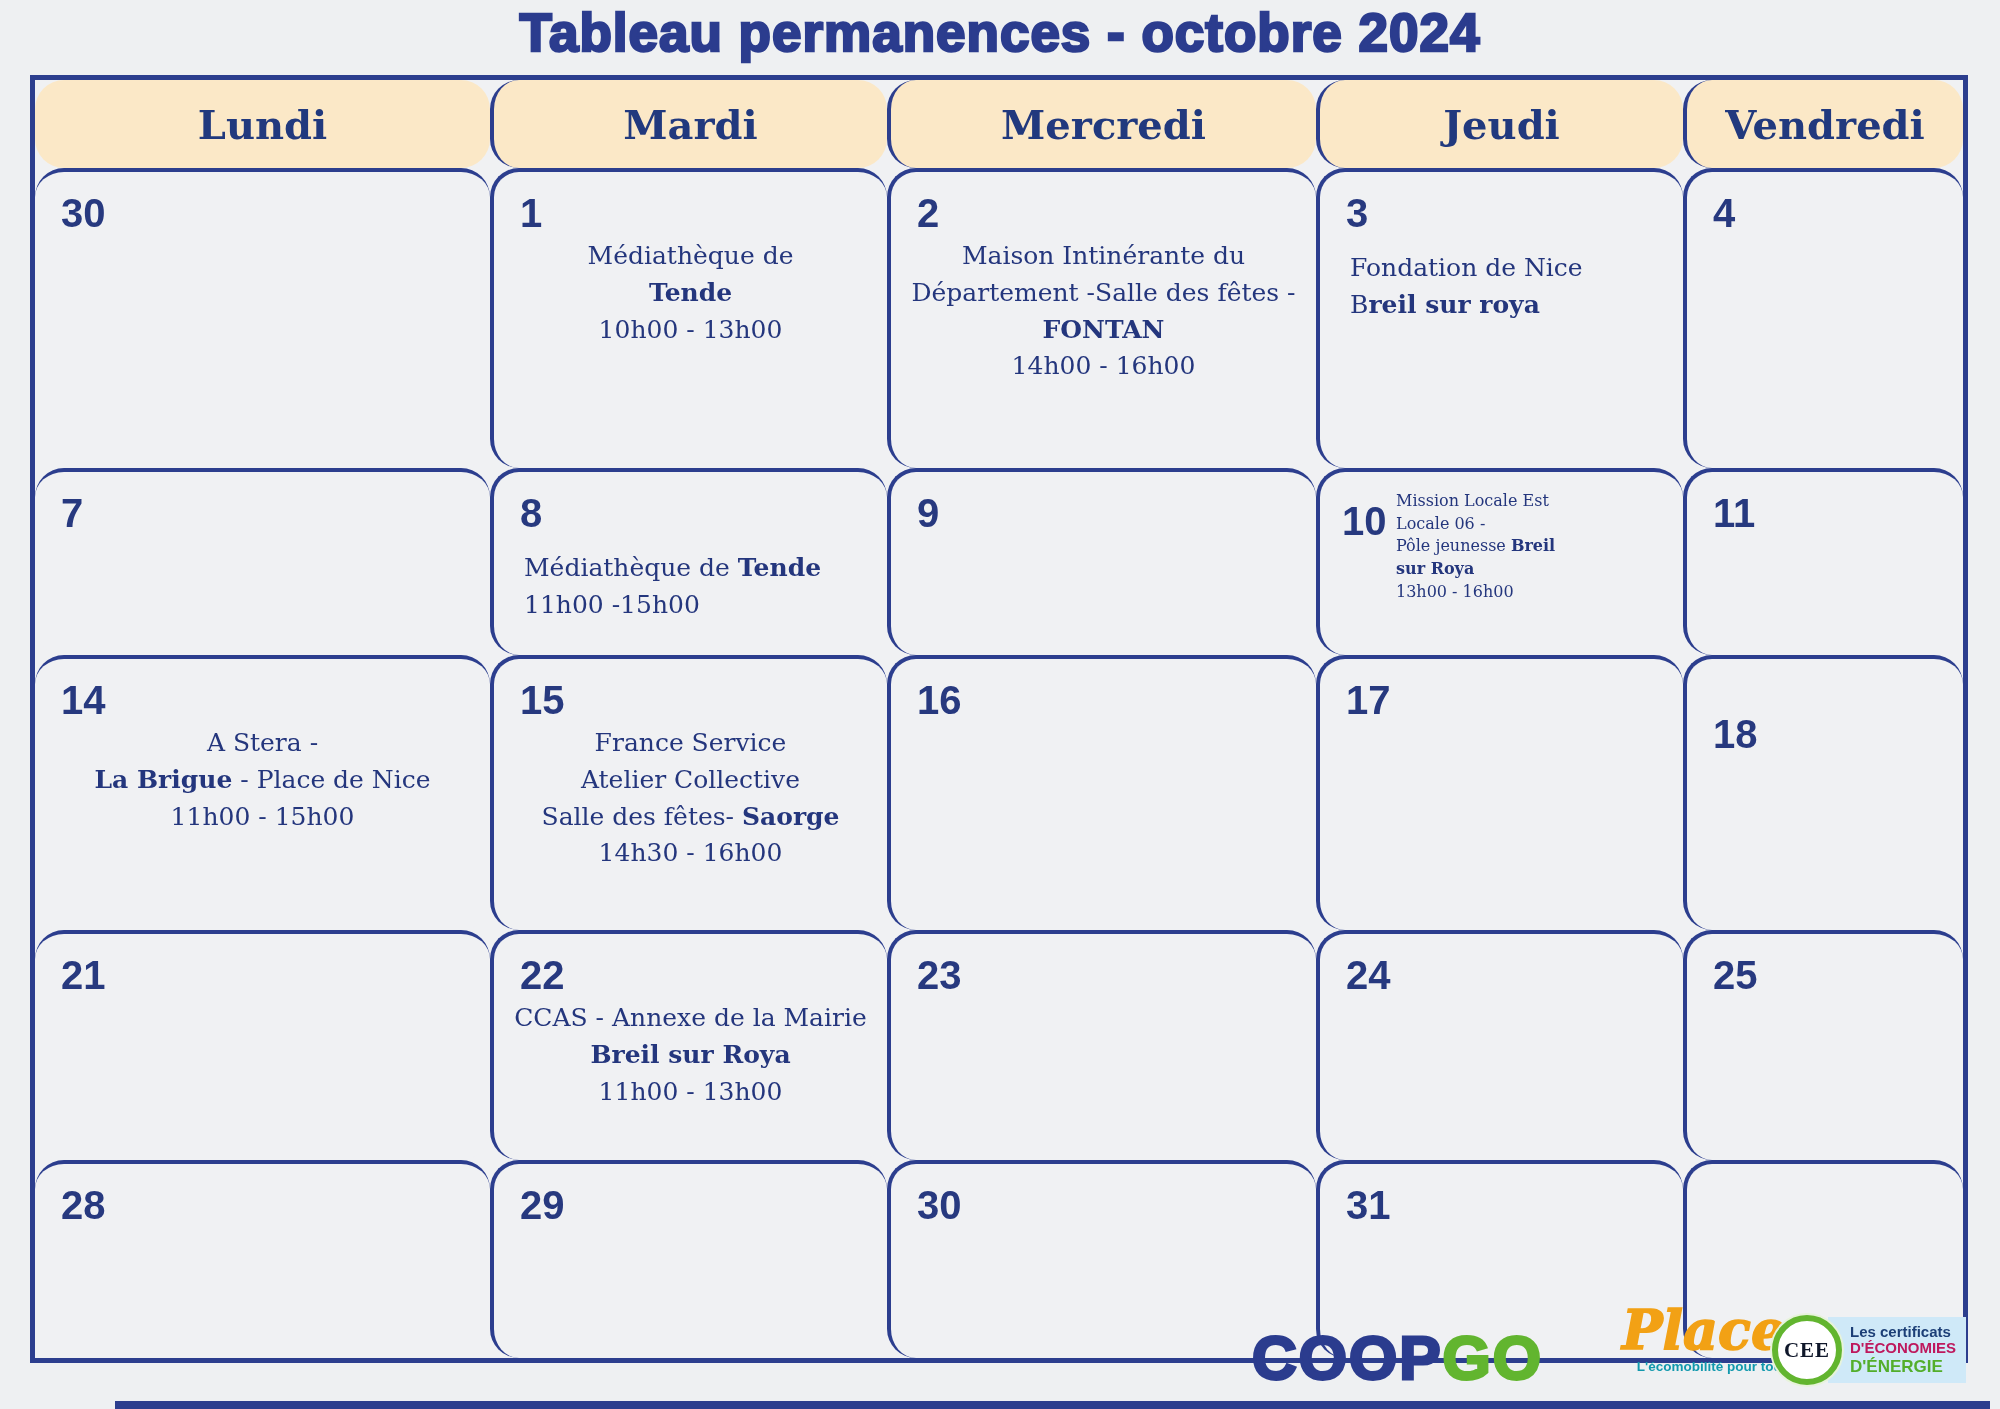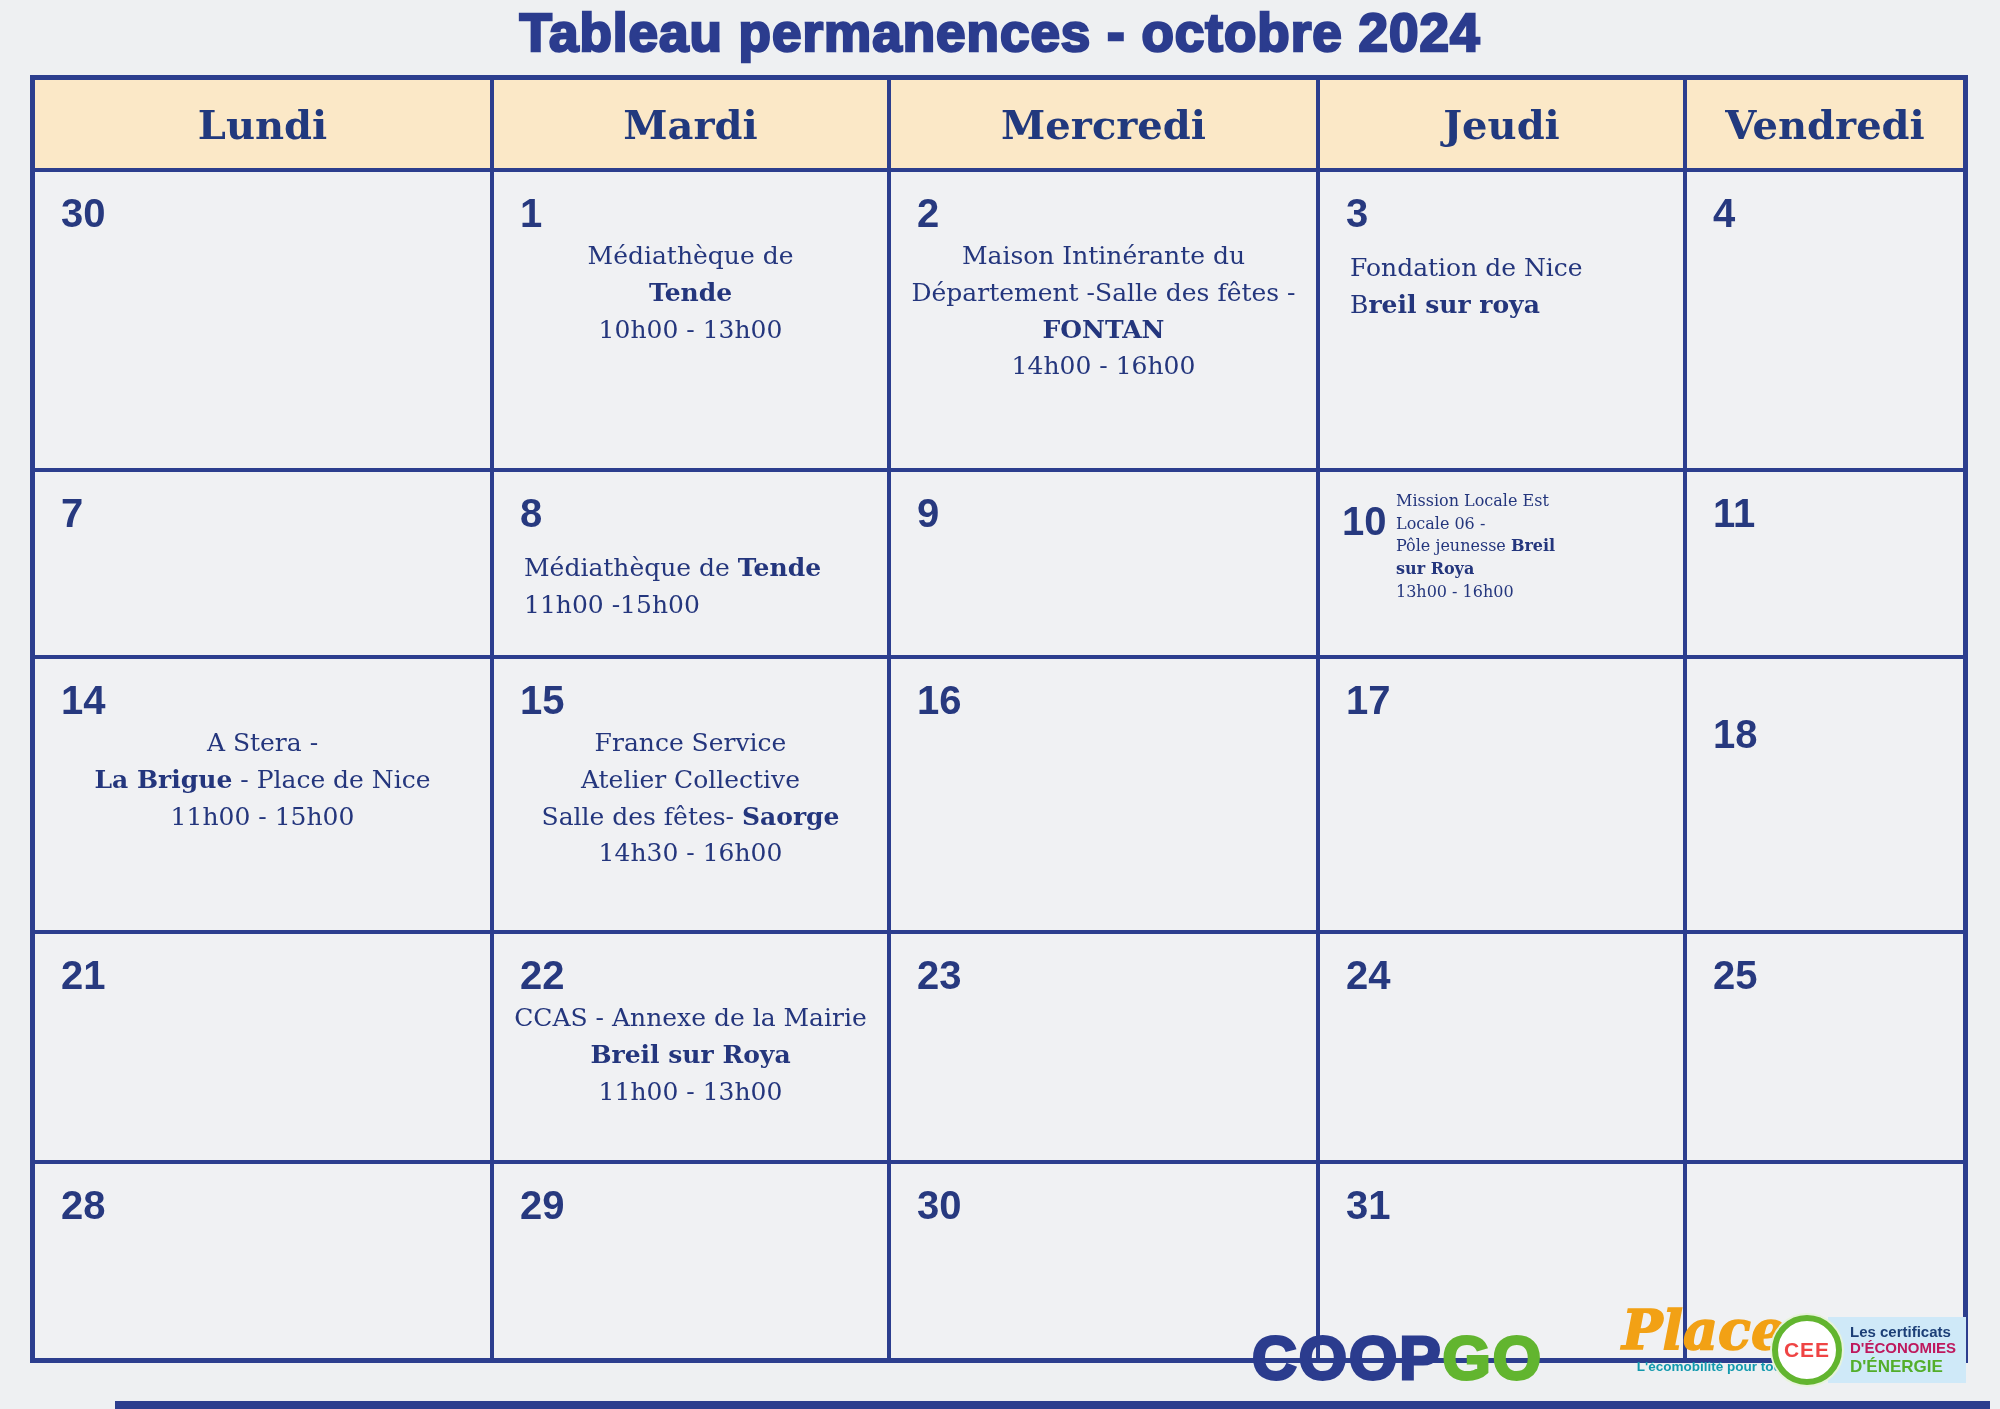--- a/index.html
+++ b/index.html
@@ -40,20 +40,21 @@
     background:var(--cellbg);
     display:grid;
     grid-template-columns:455px 397px 429px 367px auto;
     grid-template-rows:88px 300px 187px 275px 230px auto;
   }
   .hcell,.cell{
     border-left:4px solid var(--line);
     border-top:4px solid var(--line);
     background:var(--cellbg);
     position:relative;
+    border-radius:29px;
   }
   .calendar > :nth-child(5n+1){border-left:none;}
   .calendar > :nth-child(-n+5){border-top:none;}
   .hcell{
     background:var(--peach);
     display:flex;align-items:center;justify-content:center;
     font-family:"DejaVu Serif","Liberation Serif",serif;
     font-weight:bold;
     font-size:40px;
     color:#21397e;
@@ -103,22 +104,23 @@
     white-space:nowrap;
   }
   .cee{position:absolute;left:1772px;top:1315px;z-index:5;display:flex;align-items:center;}
   .cee-circle{
     width:70px;height:70px;border-radius:50%;
     background:#ffffff;
     border:6px solid var(--green);
     box-shadow:0 0 0 2px #e7f3db;
     display:flex;align-items:center;justify-content:center;
     font-weight:bold;font-size:21px;letter-spacing:1px;
-    color:#ef4444;
+    color:#0f172a;
     z-index:2;
+    font-family:Liberation Serif, serif;
   }
   .cee-banner{
     background:var(--banner);
     margin-left:-14px;
     padding:7px 10px 7px 22px;
     line-height:1.12;
     white-space:nowrap;
   }
   .cee-l1{font-size:15px;font-weight:bold;color:#1c3f77;}
   .cee-l2{font-size:15px;font-weight:bold;color:#be185d;}

